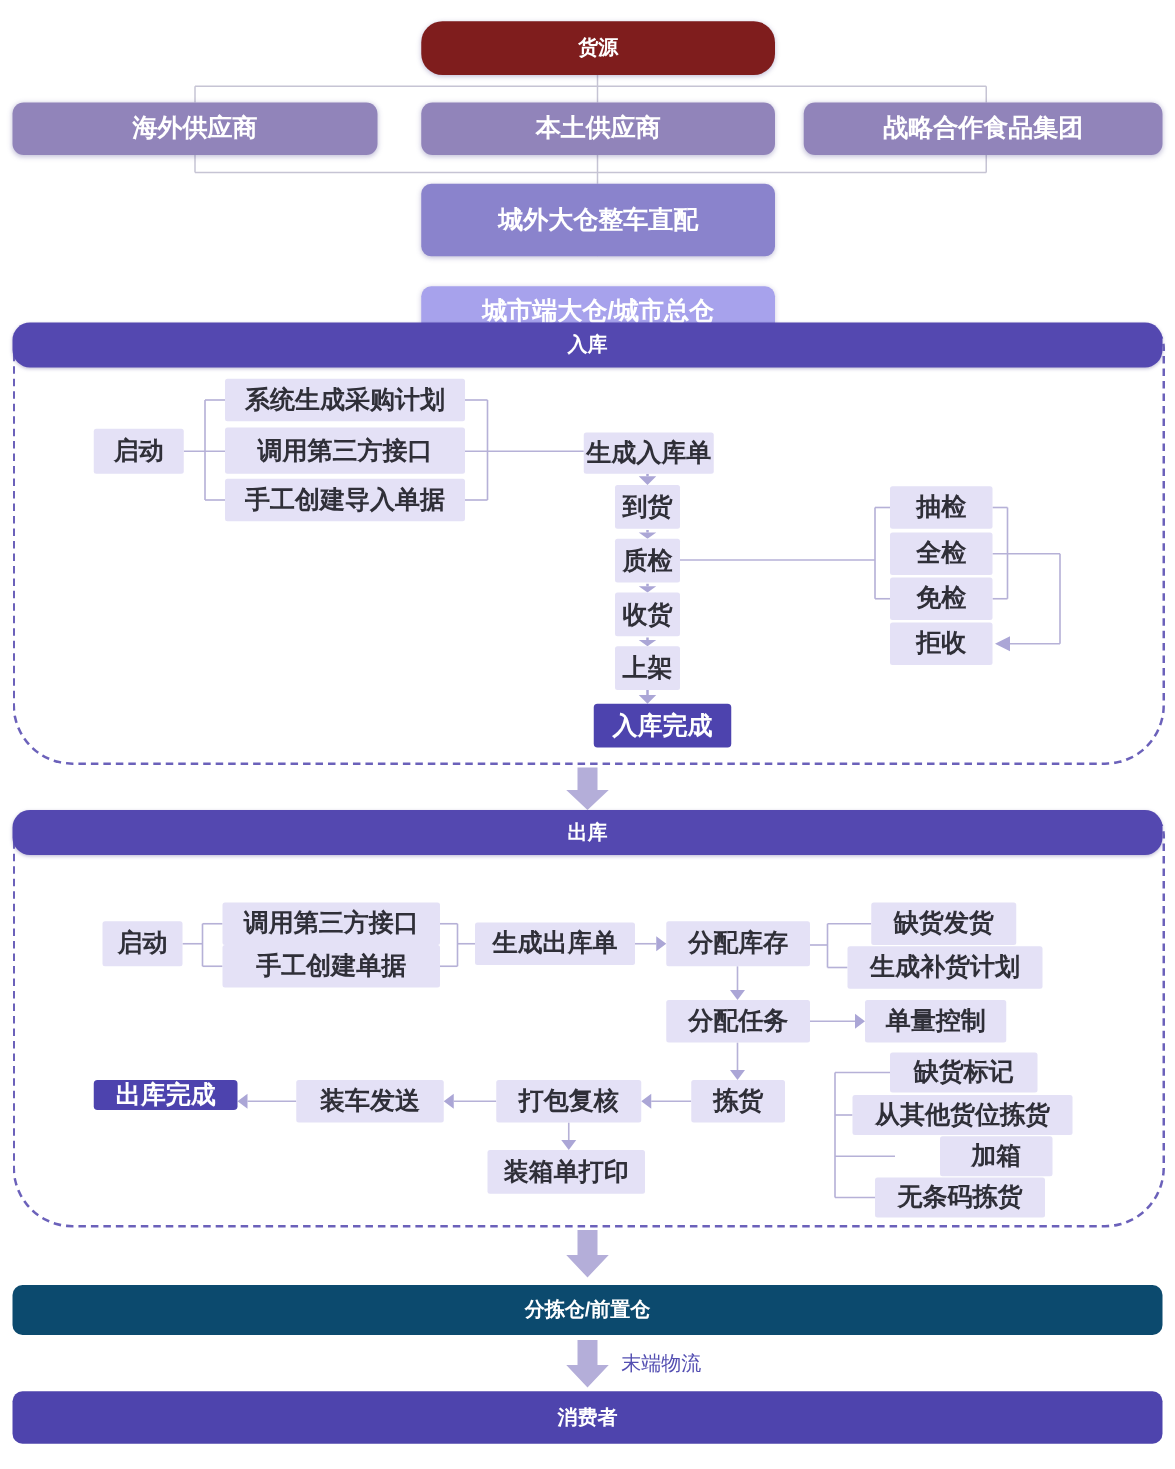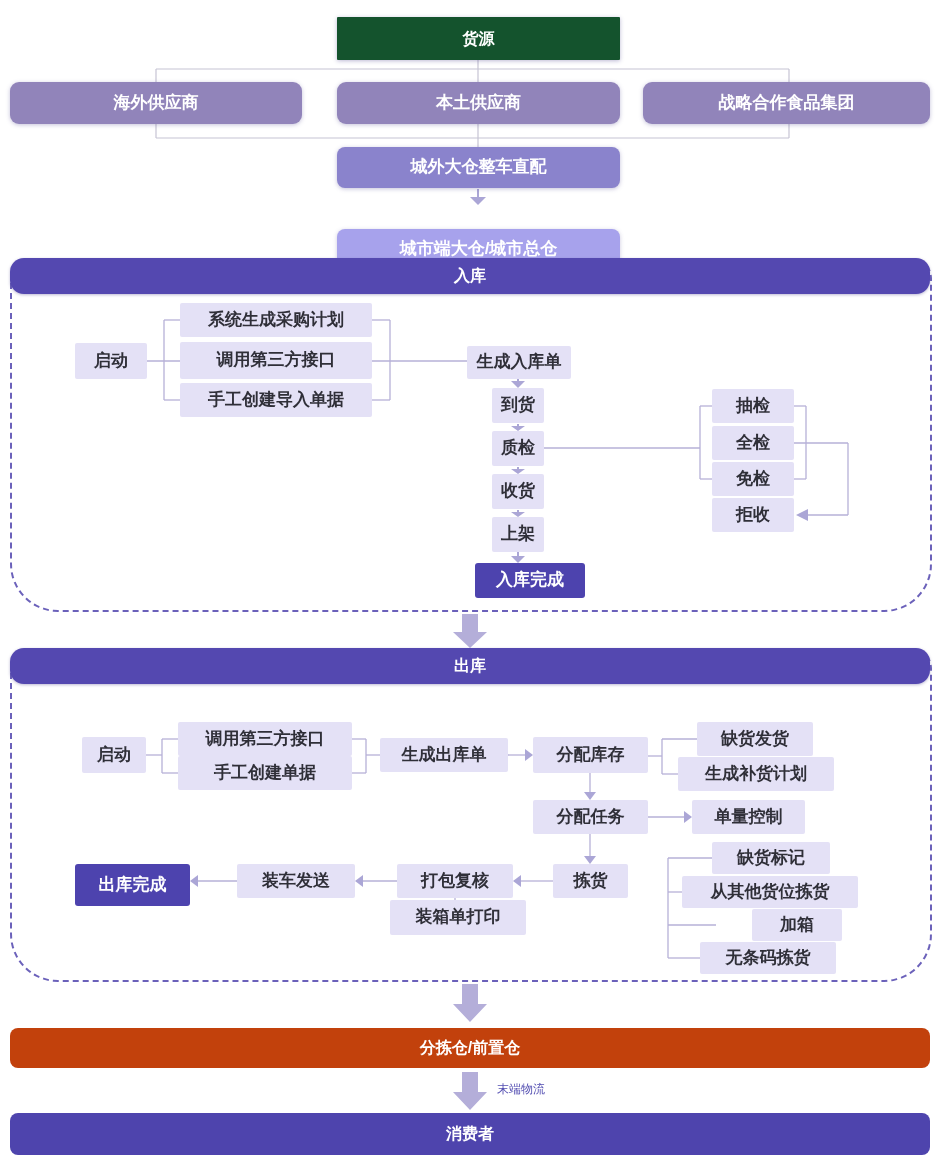--- a/index.html
+++ b/index.html
@@ -4,49 +4,49 @@
 <style>
   html,body{margin:0;padding:0;background:#ffffff;}
   #canvas{
     position:relative;width:940px;height:1175px;margin:0 auto;
     font-family:"Liberation Sans","DejaVu Sans",sans-serif;
     background:#ffffff;overflow:hidden;
   }
   .node{
     position:absolute;box-sizing:border-box;
     display:flex;align-items:center;justify-content:center;
-    font-size:17px;line-height:1.1;text-align:center;white-space:nowrap;
+    font-size:20px;line-height:1.1;text-align:center;white-space:nowrap;
   }
   .light{background:#e4e1f6;color:#2f2f38;font-weight:700;border-radius:2px;}
   .dark{background:#4d43ae;color:#ffffff;font-weight:700;border-radius:3px;}
   .mid{background:#9184ba;color:#ffffff;font-weight:700;border-radius:9px;
        box-shadow:0 1px 4px rgba(90,80,150,.35);}
-  .top-dark{background:#14532d;color:#ffffff;font-weight:700;border-radius:1px;
+  .top-dark{background:#7f1d1d;color:#ffffff;font-weight:700;border-radius:17px;
        box-shadow:0 1px 4px rgba(90,80,150,.4);font-size:16px;}
   .direct{background:#8a83cc;color:#ffffff;font-weight:700;border-radius:8px;
        box-shadow:0 1px 4px rgba(90,80,150,.35);}
   .cityhub{background:#a7a2ec;color:#ffffff;font-weight:700;border-radius:8px;
        box-shadow:0 1px 4px rgba(90,80,150,.3);}
   .section-box{
     position:absolute;border:2px dashed #6b61ba;
     border-radius:20px 20px 48px 48px;background:transparent;
   }
   .section-header{
     position:absolute;display:flex;align-items:center;justify-content:center;
     background:#5448b0;color:#ffffff;font-weight:700;font-size:16px;
     border-radius:14px;box-shadow:0 1px 3px rgba(90,80,150,.4);
   }
   .bottom-bar{
     position:absolute;display:flex;align-items:center;justify-content:center;
     color:#ffffff;font-weight:700;font-size:16px;border-radius:8px;
   }
-  .sort-bar{background:#c2410c;text-align:center;}
+  .sort-bar{background:#0c4a6e;text-align:center;}
   .consumer-bar{background:#4e44ad;}
   .flow-label{
-    position:absolute;color:#544fb2;font-size:12px;font-weight:400;white-space:nowrap;
+    position:absolute;color:#544fb2;font-size:16px;font-weight:400;white-space:nowrap;
   }
   svg{position:absolute;left:0;top:0;pointer-events:none;}
 </style>
 </head>
 <body>
 
 <div id="canvas">
 
   <div class="section-box" style="left:10px;top:258px;width:918px;height:350px;"></div>
   <div class="section-box" style="left:10px;top:648px;width:918px;height:330px;"></div>
@@ -147,21 +147,21 @@
       <polygon points="363,875 363,887 355,881"></polygon>
       <polygon points="198,875 198,887 190,881"></polygon>
       <polygon points="449,912 461,912 455,920"></polygon>
     </g>
   </svg>
 
   <div class="node top-dark" style="left:337px;top:17px;width:283px;height:43px;">货源</div>
   <div class="node mid" style="left:10px;top:82px;width:292px;height:42px;">海外供应商</div>
   <div class="node mid" style="left:643px;top:82px;width:287px;height:42px;">战略合作食品集团</div>
   <div class="node mid" style="left:337px;top:82px;width:283px;height:42px;">本土供应商</div>
-  <div class="node direct" style="left:337px;top:147px;width:283px;height:41px;">城外大仓整车直配</div>
+  <div class="node direct" style="left:337px;top:147px;width:283px;height:58px;">城外大仓整车直配</div>
   <div class="node cityhub" style="left:337px;top:205px;width:283px;height:40px;margin-top:24px;">城市端大仓/城市总仓</div>
 
   <div class="section-header" style="left:10px;top:258px;width:920px;height:36px;">入库</div>
 
   <div class="node light" style="left:75px;top:343px;width:72px;height:36px;">启动</div>
   <div class="node light" style="left:180px;top:303px;width:192px;height:34px;">系统生成采购计划</div>
   <div class="node light" style="left:180px;top:342px;width:192px;height:37px;">调用第三方接口</div>
   <div class="node light" style="left:180px;top:383px;width:192px;height:34px;">手工创建导入单据</div>
   <div class="node light" style="left:467px;top:346px;width:104px;height:33px;">生成入库单</div>
 
@@ -186,21 +186,21 @@
   <div class="node light" style="left:697px;top:722px;width:116px;height:34px;">缺货发货</div>
   <div class="node light" style="left:678px;top:757px;width:156px;height:34px;">生成补货计划</div>
   <div class="node light" style="left:533px;top:800px;width:115px;height:34px;">分配任务</div>
   <div class="node light" style="left:692px;top:800px;width:113px;height:34px;">单量控制</div>
   <div class="node light" style="left:553px;top:864px;width:75px;height:34px;">拣货</div>
   <div class="node light" style="left:712px;top:842px;width:118px;height:32px;">缺货标记</div>
   <div class="node light" style="left:682px;top:876px;width:176px;height:32px;">从其他货位拣货</div>
   <div class="node light" style="left:752px;top:909px;width:90px;height:32px;">加箱</div>
   <div class="node light" style="left:700px;top:942px;width:136px;height:32px;">无条码拣货</div>
   <div class="node light" style="left:397px;top:864px;width:116px;height:34px;">打包复核</div>
-  <div class="node light" style="left:390px;top:900px;width:136px;height:35px;">装箱单打印</div>
+  <div class="node light" style="left:390px;top:920px;width:126px;height:35px;">装箱单打印</div>
   <div class="node light" style="left:237px;top:864px;width:118px;height:34px;">装车发送</div>
-  <div class="node dark" style="left:75px;top:864px;width:115px;height:42px;">出库完成</div>
+  <div class="node dark" style="left:75px;top:864px;width:115px;height:24px;">出库完成</div>
 
   <div class="bottom-bar sort-bar" style="left:10px;top:1028px;width:920px;height:40px;">分拣仓/前置仓</div>
   <div class="flow-label" style="left:497px;top:1081px;">末端物流</div>
   <div class="bottom-bar consumer-bar" style="left:10px;top:1113px;width:920px;height:42px;">消费者</div>
 
 </div>
 
 </body></html>

